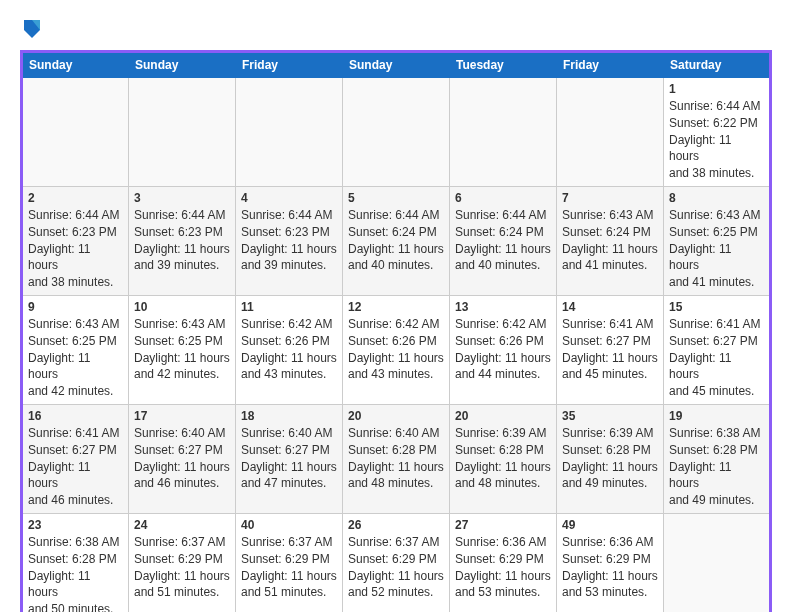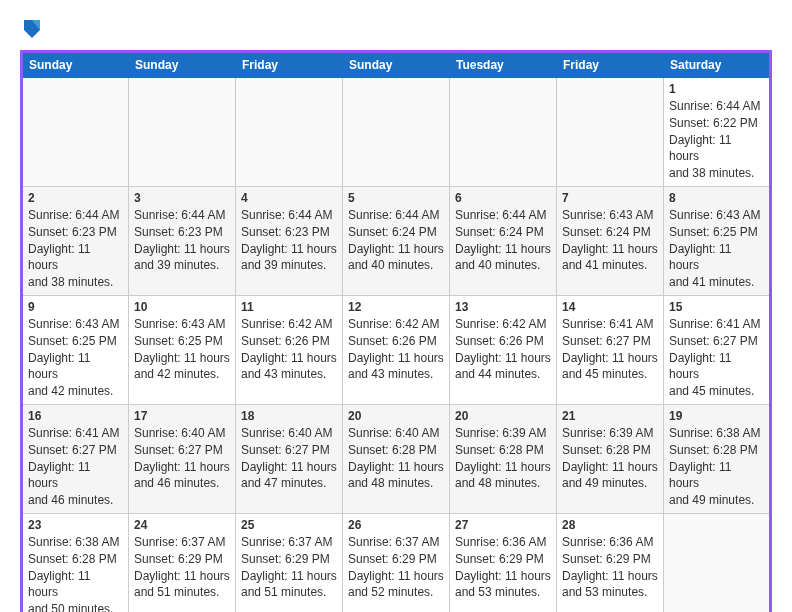--- a/index.html
+++ b/index.html
@@ -285,21 +285,21 @@
 and 48 minutes.</div>
           </td>
           <td>
             <span class="day-num">20</span>
             <div class="day-info" style="white-space: pre-line;">Sunrise: 6:39 AM
 Sunset: 6:28 PM
 Daylight: 11 hours
 and 48 minutes.</div>
           </td>
           <td>
-            <span class="day-num">21</span>
+            <span class="day-num">35</span>
             <div class="day-info" style="white-space: pre-line;">Sunrise: 6:39 AM
 Sunset: 6:28 PM
 Daylight: 11 hours
 and 49 minutes.</div>
           </td>
           <td>
             <span class="day-num">19</span>
             <div class="day-info" style="white-space: pre-line;">Sunrise: 6:38 AM
 Sunset: 6:28 PM
 Daylight: 11 hours
@@ -315,42 +315,42 @@
 and 50 minutes.</div>
           </td>
           <td>
             <span class="day-num">24</span>
             <div class="day-info" style="white-space: pre-line;">Sunrise: 6:37 AM
 Sunset: 6:29 PM
 Daylight: 11 hours
 and 51 minutes.</div>
           </td>
           <td>
-            <span class="day-num">25</span>
+            <span class="day-num">40</span>
             <div class="day-info" style="white-space: pre-line;">Sunrise: 6:37 AM
 Sunset: 6:29 PM
 Daylight: 11 hours
 and 51 minutes.</div>
           </td>
           <td>
             <span class="day-num">26</span>
             <div class="day-info" style="white-space: pre-line;">Sunrise: 6:37 AM
 Sunset: 6:29 PM
 Daylight: 11 hours
 and 52 minutes.</div>
           </td>
           <td>
             <span class="day-num">27</span>
             <div class="day-info" style="white-space: pre-line;">Sunrise: 6:36 AM
 Sunset: 6:29 PM
 Daylight: 11 hours
 and 53 minutes.</div>
           </td>
           <td>
-            <span class="day-num">28</span>
+            <span class="day-num">49</span>
             <div class="day-info" style="white-space: pre-line;">Sunrise: 6:36 AM
 Sunset: 6:29 PM
 Daylight: 11 hours
 and 53 minutes.</div>
           </td>
           <td class="empty"></td>
         </tr>
       </tbody>
   </table>
 </div>

